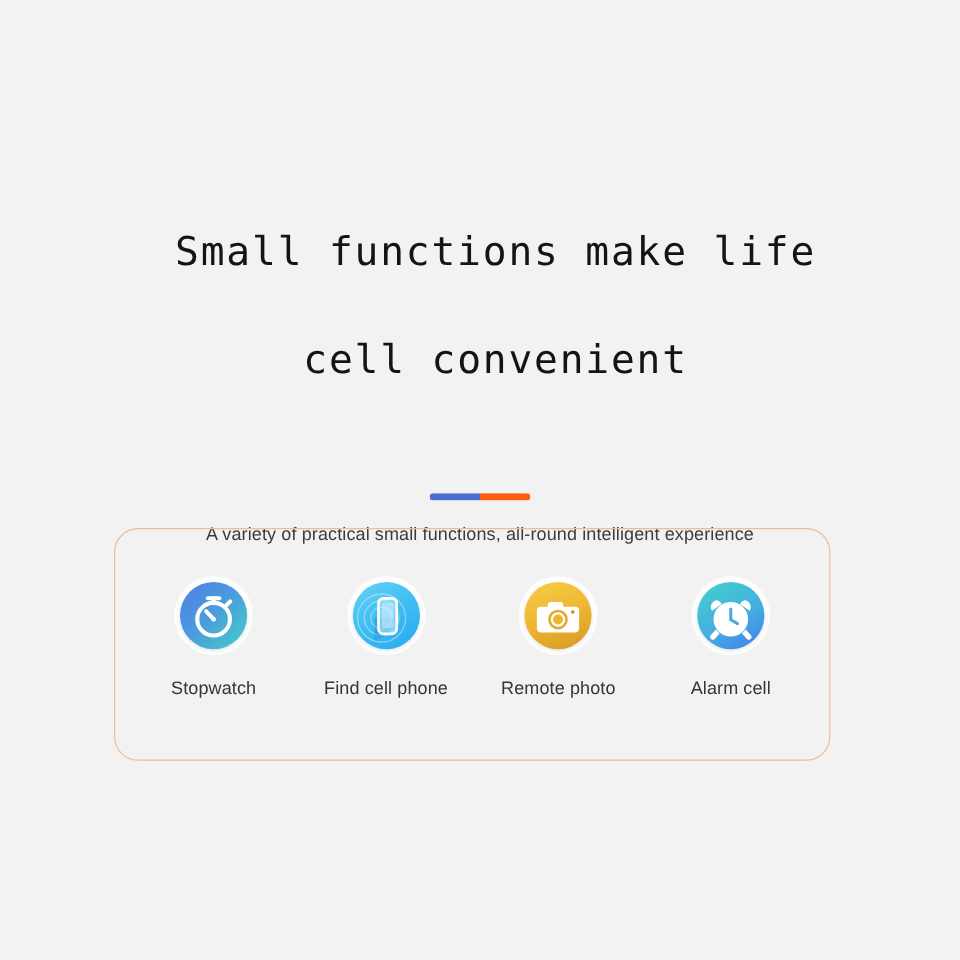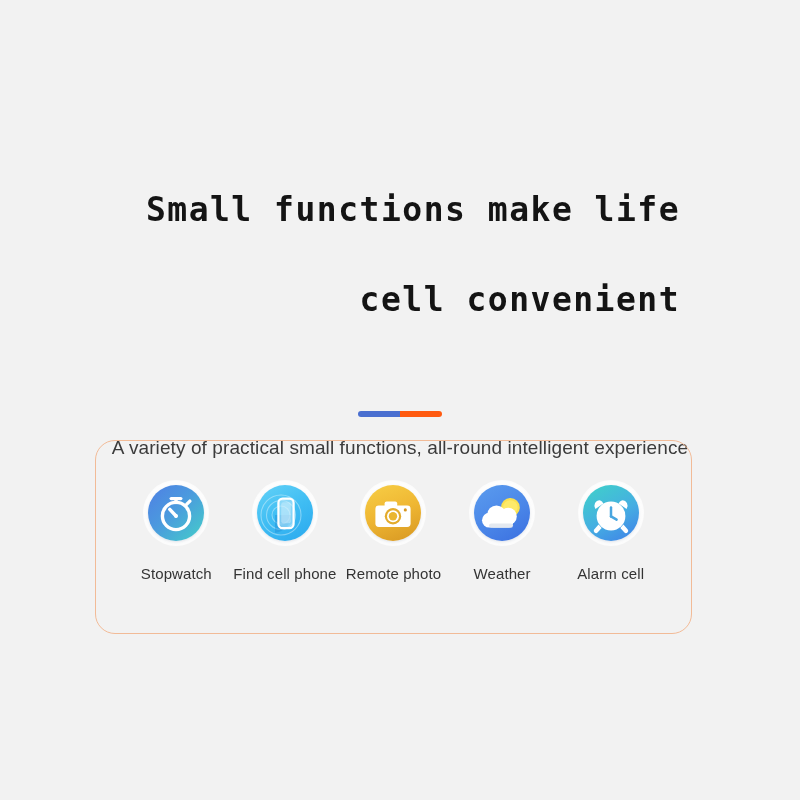--- a/index.html
+++ b/index.html
@@ -19,24 +19,24 @@
     position: absolute;
     inset: 0;
     display: flex;
     flex-direction: column;
     align-items: center;
   }
 
   
   .headline {
     margin-top: 142px;
-    text-align: right;
+    text-align: center;
     color: #141414;
     font-family: "DejaVu Sans Mono", monospace;
-    font-weight: 700;
+    font-weight: 400;
     font-size: 33px;
     line-height: 45px;
     letter-spacing: 1.5px;
     white-space: pre-line;
     margin-left: 26px;
     -webkit-font-smoothing: none;
   }
   .headline-line {
     display: block;
   }
@@ -49,21 +49,21 @@
     border-radius: 3px;
     display: flex;
     overflow: hidden;
   }
   .divider-left { width: 50%; height: 100%; }
   .divider-right { width: 50%; height: 100%; }
 
   
   .subtitle {
     margin-top: 20px;
-    font-size: 19px;
+    font-size: 15px;
     color: #3b3b3b;
     font-weight: 400;
     letter-spacing: 0.1px;
     text-align: center;
   }
 
   
   .feature-card {
     position: absolute;
     left: 95px;
@@ -197,38 +197,20 @@
             <circle cx="28" cy="31.3" r="8.2" fill="#e3ab2c"></circle>
             <circle cx="28" cy="31.3" r="6" fill="#ffffff"></circle>
             <circle cx="28" cy="31.3" r="4.2" fill="#eab62f"></circle>
             <circle cx="40.3" cy="24.9" r="1.55" fill="#d79722"></circle>
           </svg>
         </div>
       </div>
       <div class="feature-label">Remote photo</div>
     </div>
 
-    <div class="feature-item">
-      <div class="icon-wrap">
-        <div class="icon-circle ic-weather">
-          <svg viewBox="0 0 56 56">
-            <circle cx="36.4" cy="22.4" r="9.4" fill="#fbe14f"></circle>
-            <circle cx="36.4" cy="22.4" r="7.2" fill="#fdea6a"></circle>
-            <g fill="#ffffff">
-              <circle cx="34.2" cy="31.4" r="8.6"></circle>
-              <circle cx="22.5" cy="29.6" r="9.2"></circle>
-              <circle cx="15.4" cy="35.2" r="7.4"></circle>
-              <rect x="15" y="33" width="24" height="9.6" rx="4.8"></rect>
-            </g>
-            <rect x="15" y="38.4" width="24" height="4.4" rx="2.2" fill="#e4e9f0"></rect>
-          </svg>
-        </div>
-      </div>
-      <div class="feature-label">Weather</div>
-    </div>
 
     <div class="feature-item">
       <div class="icon-wrap">
         <div class="icon-circle ic-alarm">
           <svg viewBox="0 0 56 56">
             <g fill="#ffffff">
               <path d="M16.8 15.2 a5.6 5.6 0 0 0 -4.4 8.8 l8 -5.6 a5.5 5.5 0 0 0 -3.6 -3.2 Z"></path>
               <path d="M39.2 15.2 a5.6 5.6 0 0 1 4.4 8.8 l-8 -5.6 a5.5 5.5 0 0 1 3.6 -3.2 Z"></path>
               <path d="M15.6 39.6 l-4.2 4.6 a2.3 2.3 0 0 0 3.4 3.1 l3.9 -4.3 Z"></path>
               <path d="M40.4 39.6 l4.2 4.6 a2.3 2.3 0 0 1 -3.4 3.1 l-3.9 -4.3 Z"></path>

